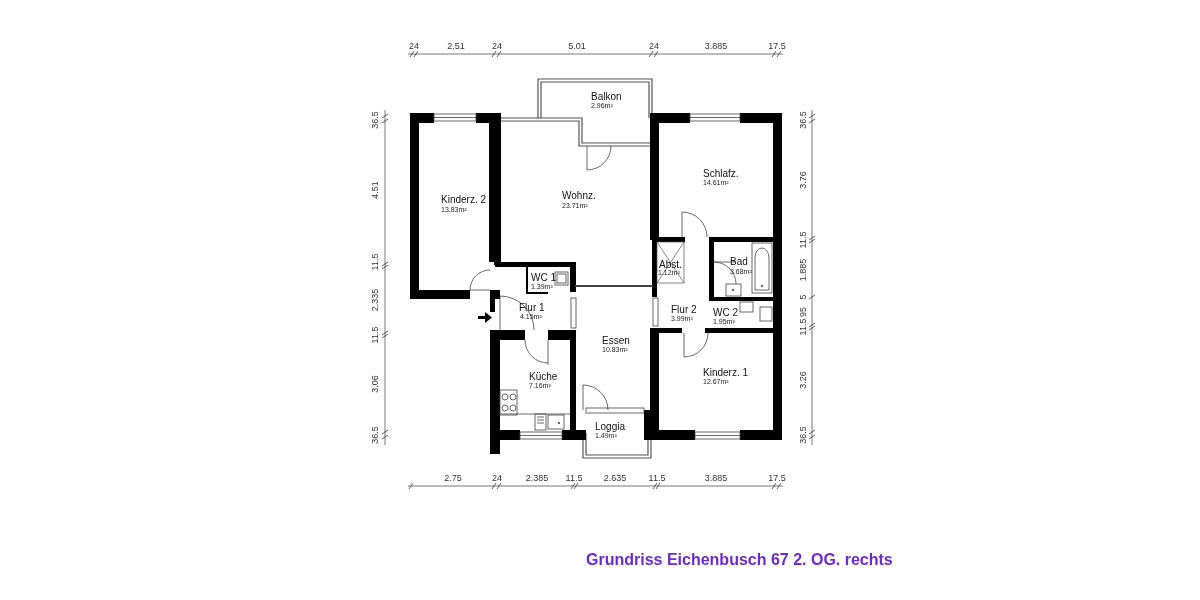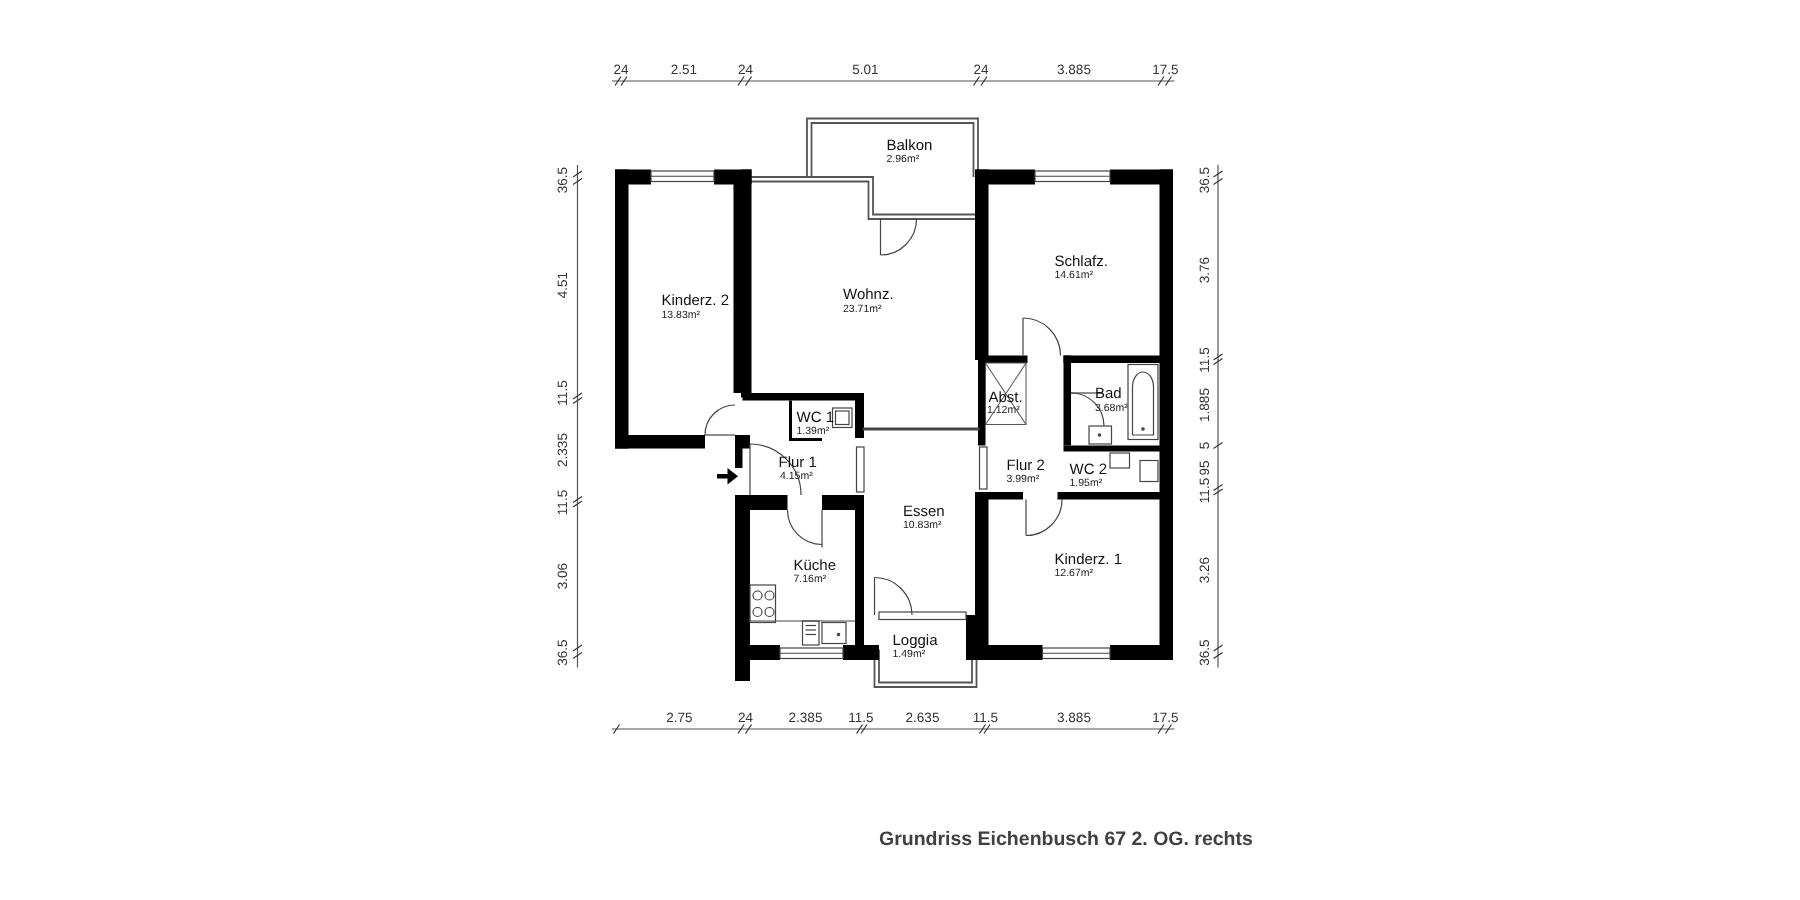--- a/index.html
+++ b/index.html
@@ -1,21 +1,21 @@
 <!DOCTYPE html>
 <html><head>
 <meta charset="utf-8">
 <style>
   html, body { margin: 0; padding: 0; background: #ffffff; }
   body { width: 1200px; height: 600px; position: relative; overflow: hidden; font-family: "Liberation Sans", sans-serif; }
   #plan { position: absolute; left: 0; top: 0; }
   .dim { font-family: "Liberation Sans", sans-serif; font-size: 9px; fill: #333; }
   .room-name { font-family: "Liberation Sans", sans-serif; font-size: 10px; fill: #111; }
   .room-area { font-family: "Liberation Sans", sans-serif; font-size: 7px; fill: #222; }
-  .title { position: absolute; left: 586px; top: 551px; font-family: "Liberation Sans", sans-serif; font-weight: bold; font-size: 13px; color: #404040; }
+  .title { position: absolute; left: 586px; top: 551px; font-family: "Liberation Sans", sans-serif; font-weight: bold; font-size: 16px; color: #6d28d9; }
 </style>
 </head>
 <body>
 
 <svg id="plan" width="1200" height="600" viewBox="0 0 1200 600" xmlns="http://www.w3.org/2000/svg">
 
   <g stroke="#555" stroke-width="0.8">
     <line x1="408" y1="54" x2="783" y2="54"></line>
     <g stroke="#333">
       <line x1="410" y1="57" x2="414" y2="51"></line>

